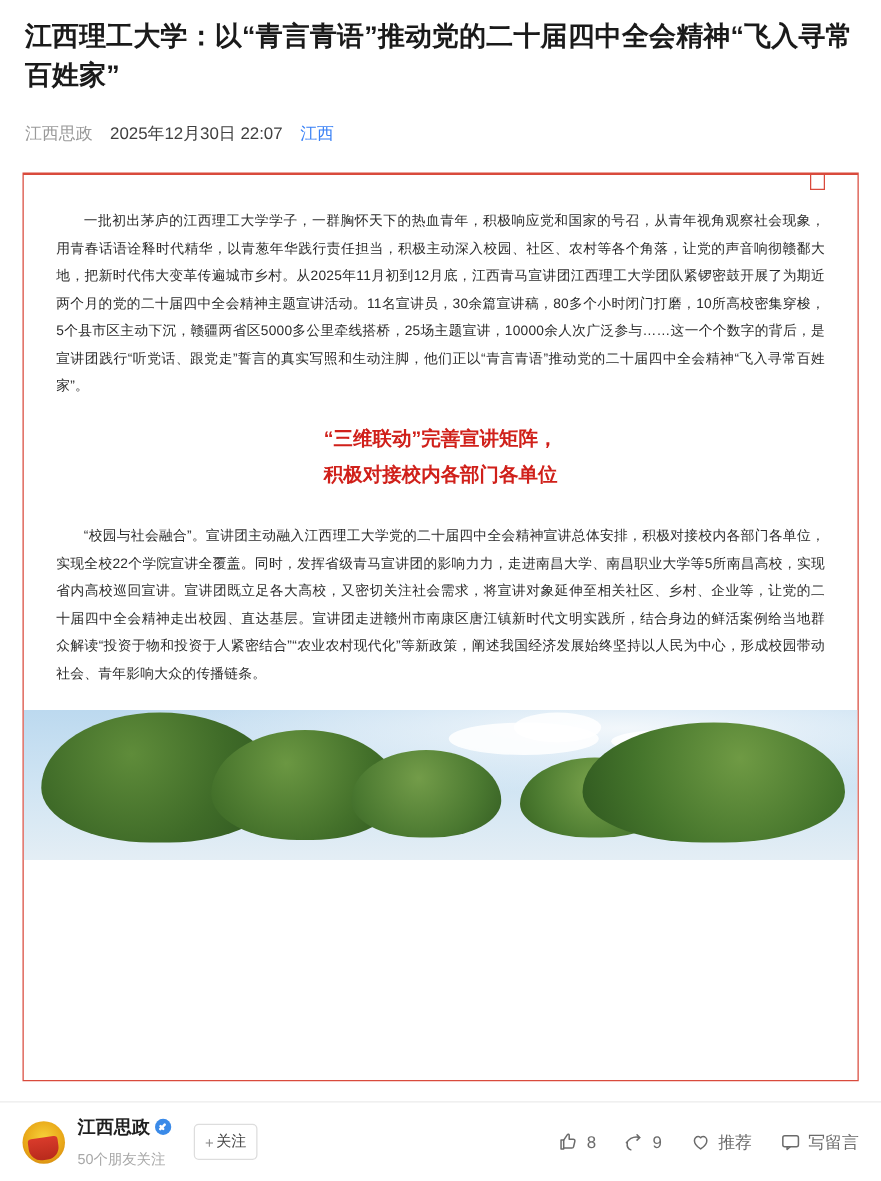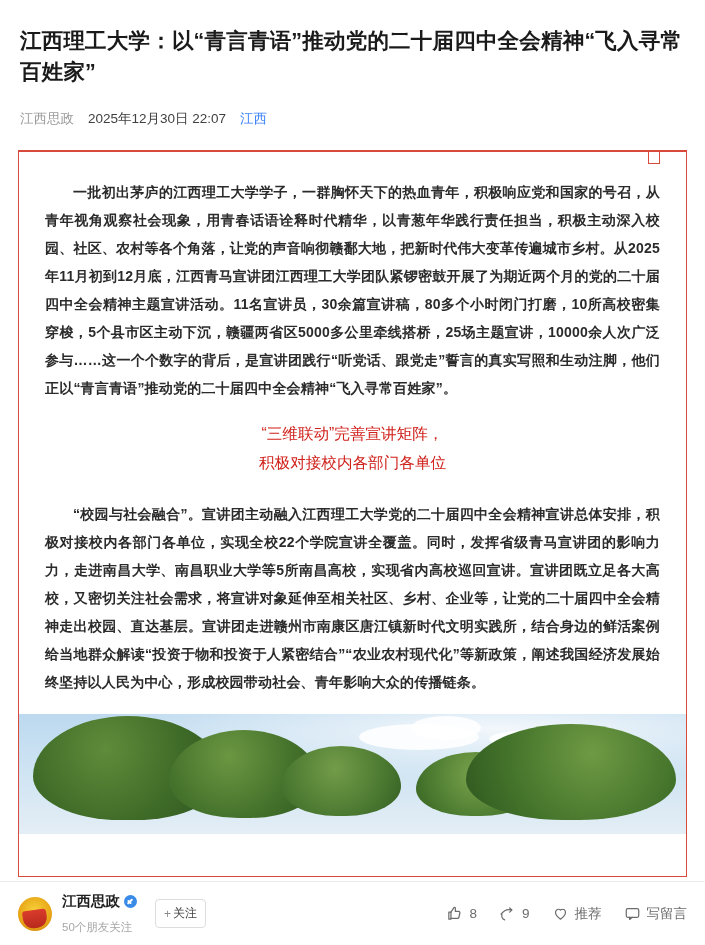--- a/index.html
+++ b/index.html
@@ -11,21 +11,21 @@
     overflow: hidden;
   }
   .page {
     position: relative;
     width: 705px; height: 945px;
     background: #ffffff;
   }
 
   
   .article-header {
-    padding: 26px 20px 0 20px;
+    padding: 14px 20px 0 20px;
   }
   .article-title {
     font-size: 21.5px;
     font-weight: bold;
     line-height: 1.45;
     color: #1a1a1a;
     letter-spacing: 0.2px;
     margin: 0;
   }
   .meta-row {
@@ -56,34 +56,33 @@
     position: absolute;
     top: -2px; right: 26px;
     width: 12px; height: 14px;
     background: #ffffff;
     border-left: 1.5px solid #d94a3c;
     border-right: 1.5px solid #d94a3c;
     border-bottom: 1.5px solid #d94a3c;
   }
 
   .para {
-    font-size: 14px;
+    font-size: 11px;
     line-height: 2.0;
     color: #2b2b2b;
     text-align: justify;
     text-indent: 2em;
     margin: 0 0 18px 0;
     letter-spacing: 0.2px;
-    font-weight: bold;
   }
 
   .subhead {
     text-align: center;
     color: #d0201a;
-    font-weight: normal;
+    font-weight: bold;
     font-size: 15.6px;
     line-height: 1.85;
     margin: 14px 0 22px 0;
   }
   .subhead .l2 { display: block; }
 
   
   .photo {
     position: relative;
     margin: 10px -26px 0 -26px;

